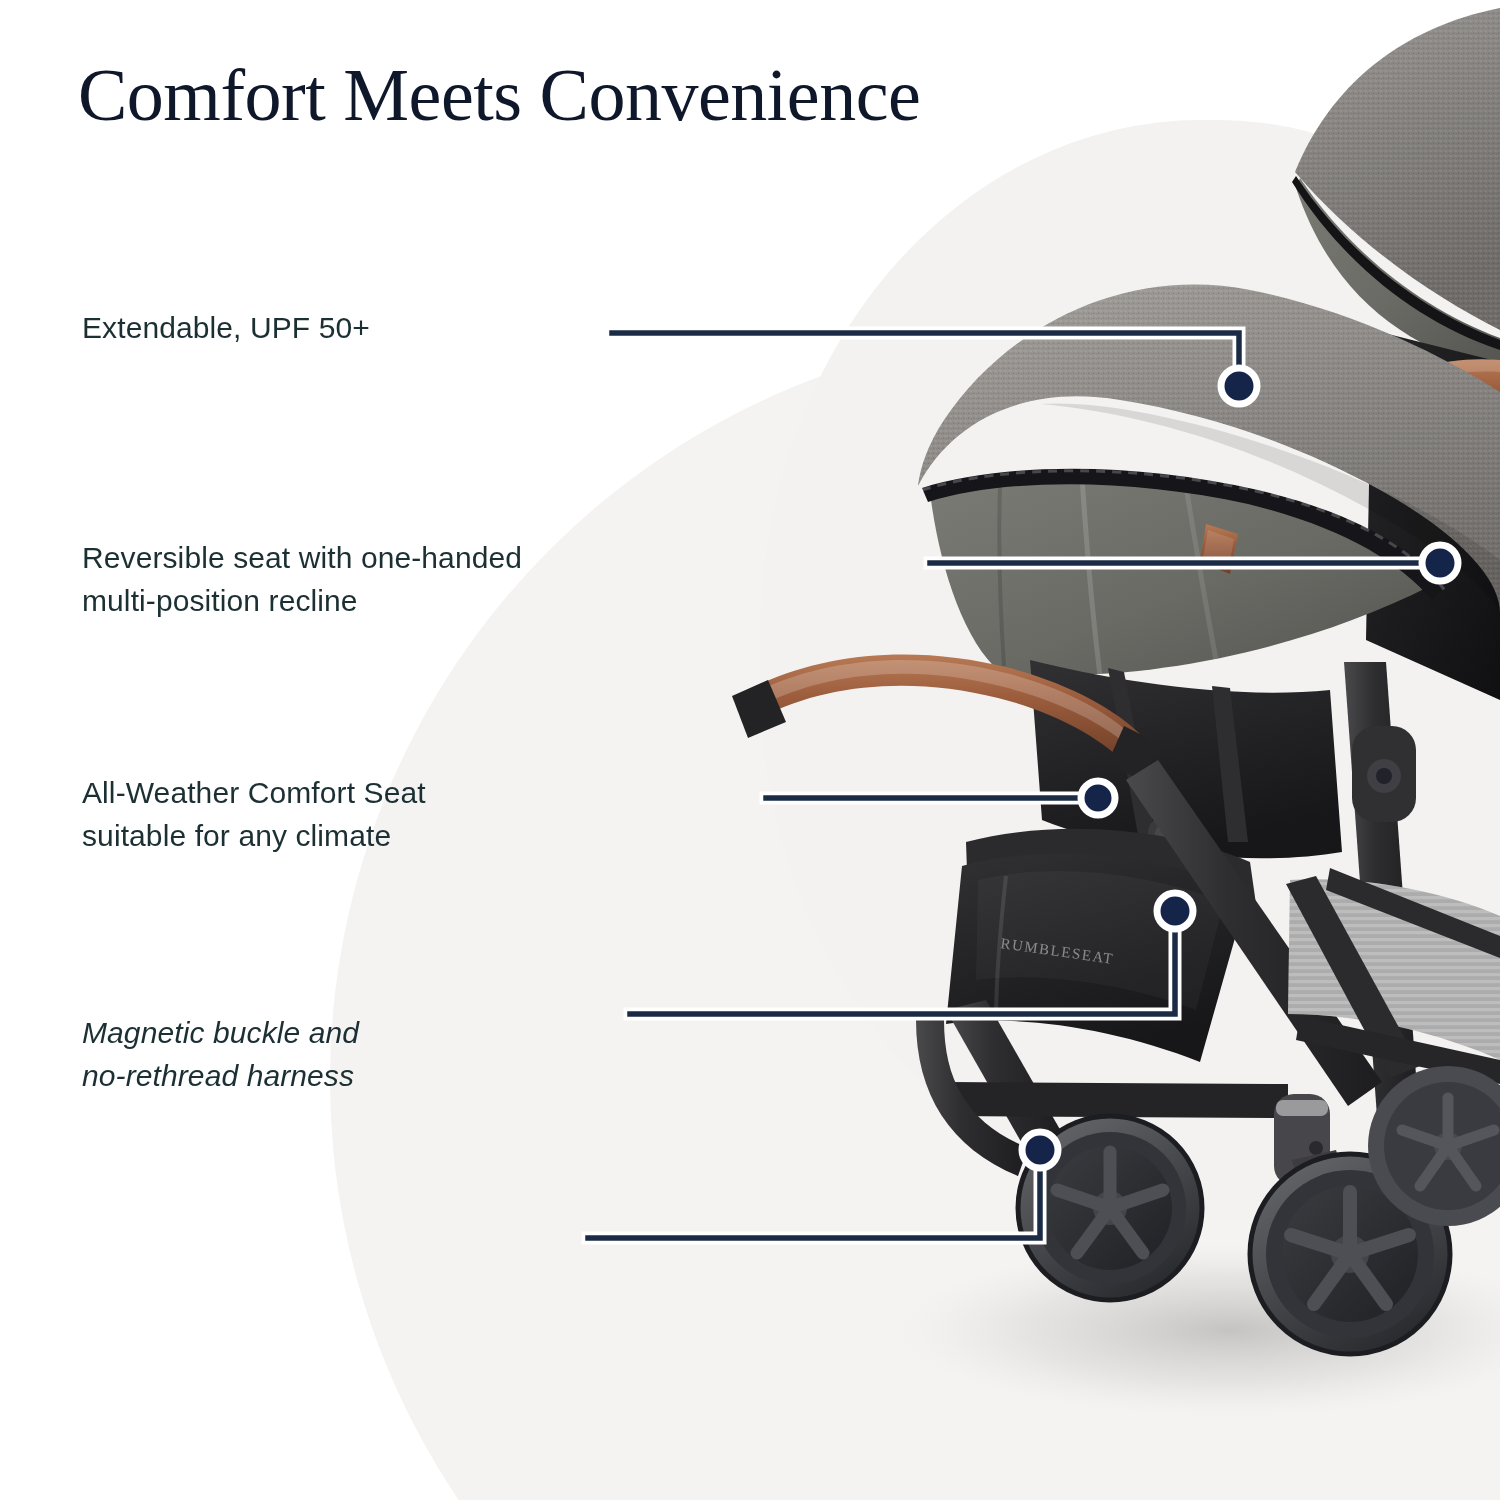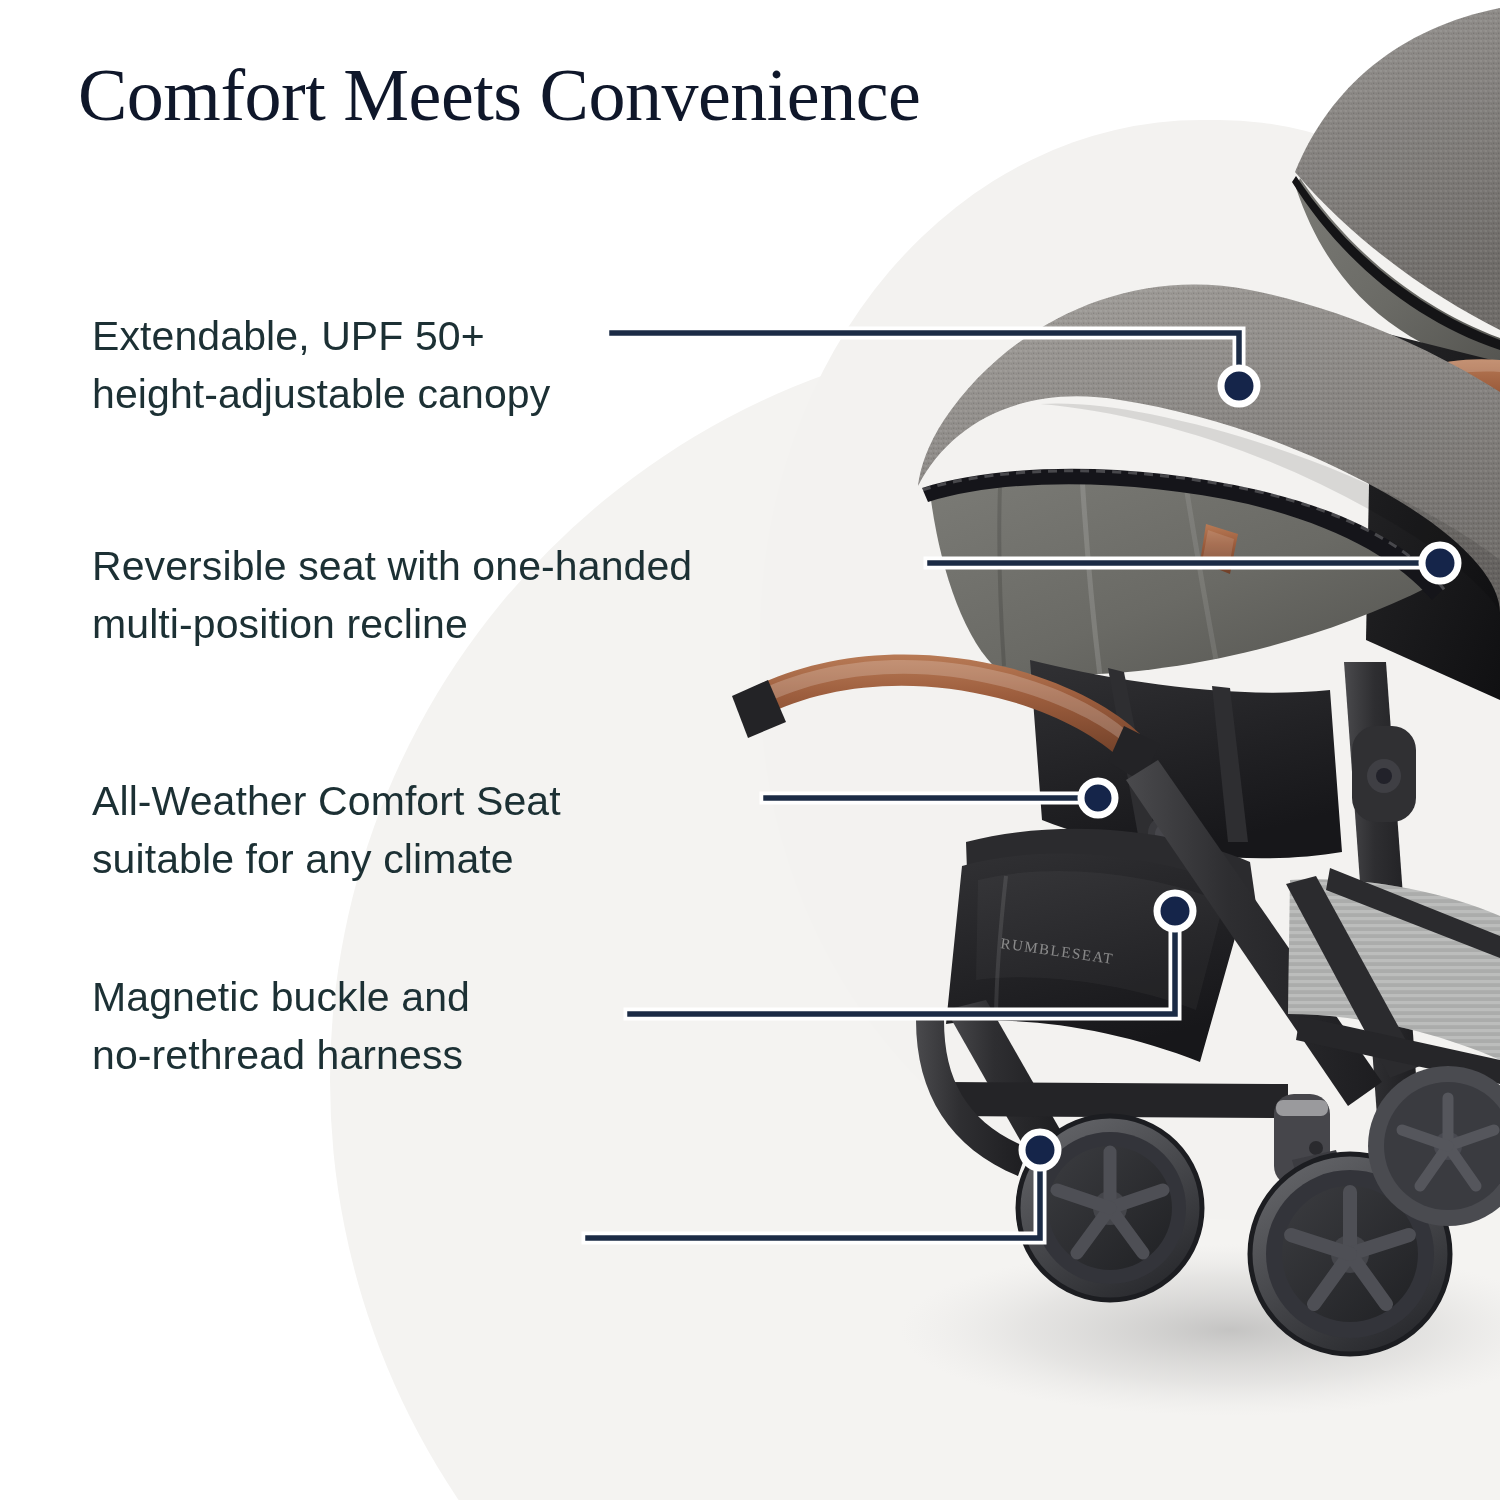--- a/index.html
+++ b/index.html
@@ -43,26 +43,25 @@
     letter-spacing: -0.5px;
     color: #0f172a;
     white-space: nowrap;
     z-index: 40;
   }
 
   
   .feat {
     position: absolute;
     color: #1c3034;
-    font-size: 41px;
+    font-size: 30px;
     line-height: 1.42;
     letter-spacing: 0.1px;
     z-index: 40;
     white-space: nowrap;
-    margin-left: 10px;
   }
   .feat .ln { display: block; }
 
   
   #product { position: absolute; left: 0; top: 0; width: 1500px; height: 1500px; z-index: 20; }
 
   
   #callouts { position: absolute; left: 0; top: 0; width: 1500px; height: 1500px; z-index: 45; }
 </style>
 </head>
@@ -288,34 +287,33 @@
         <line x1="1448" y1="1146" x2="1420" y2="1186"></line>
         <line x1="1448" y1="1146" x2="1402" y2="1130"></line>
       </g>
     </g>
   </svg>
 
   <div id="title">Comfort Meets Convenience</div>
 
   <div class="feat" style="left:82px; top:307px;">
     <span class="ln">Extendable, UPF 50+</span>
-    <span class="ln">height-adjustable canopy</span>
   </div>
 
   <div class="feat" style="left:82px; top:772px;">
     <span class="ln">All-Weather Comfort Seat</span>
     <span class="ln">suitable for any climate</span>
   </div>
 
   <div class="feat" style="left:82px; top:537px;">
     <span class="ln">Reversible seat with one-handed</span>
     <span class="ln">multi-position recline</span>
   </div>
 
-  <div class="feat" style="left:82px; top:968px;">
+  <div class="feat" style="left:82px; top:1012px;font-style:italic;">
     <span class="ln">Magnetic buckle and</span>
     <span class="ln">no-rethread harness</span>
   </div>
 
 
   <svg id="callouts" viewBox="0 0 1500 1500">
 
     <g fill="none" stroke="#ffffff" stroke-width="13" stroke-linecap="square">
       <polyline points="612,333 1239,333 1239,383"></polyline>
       <line x1="930" y1="563" x2="1434" y2="563"></line>

